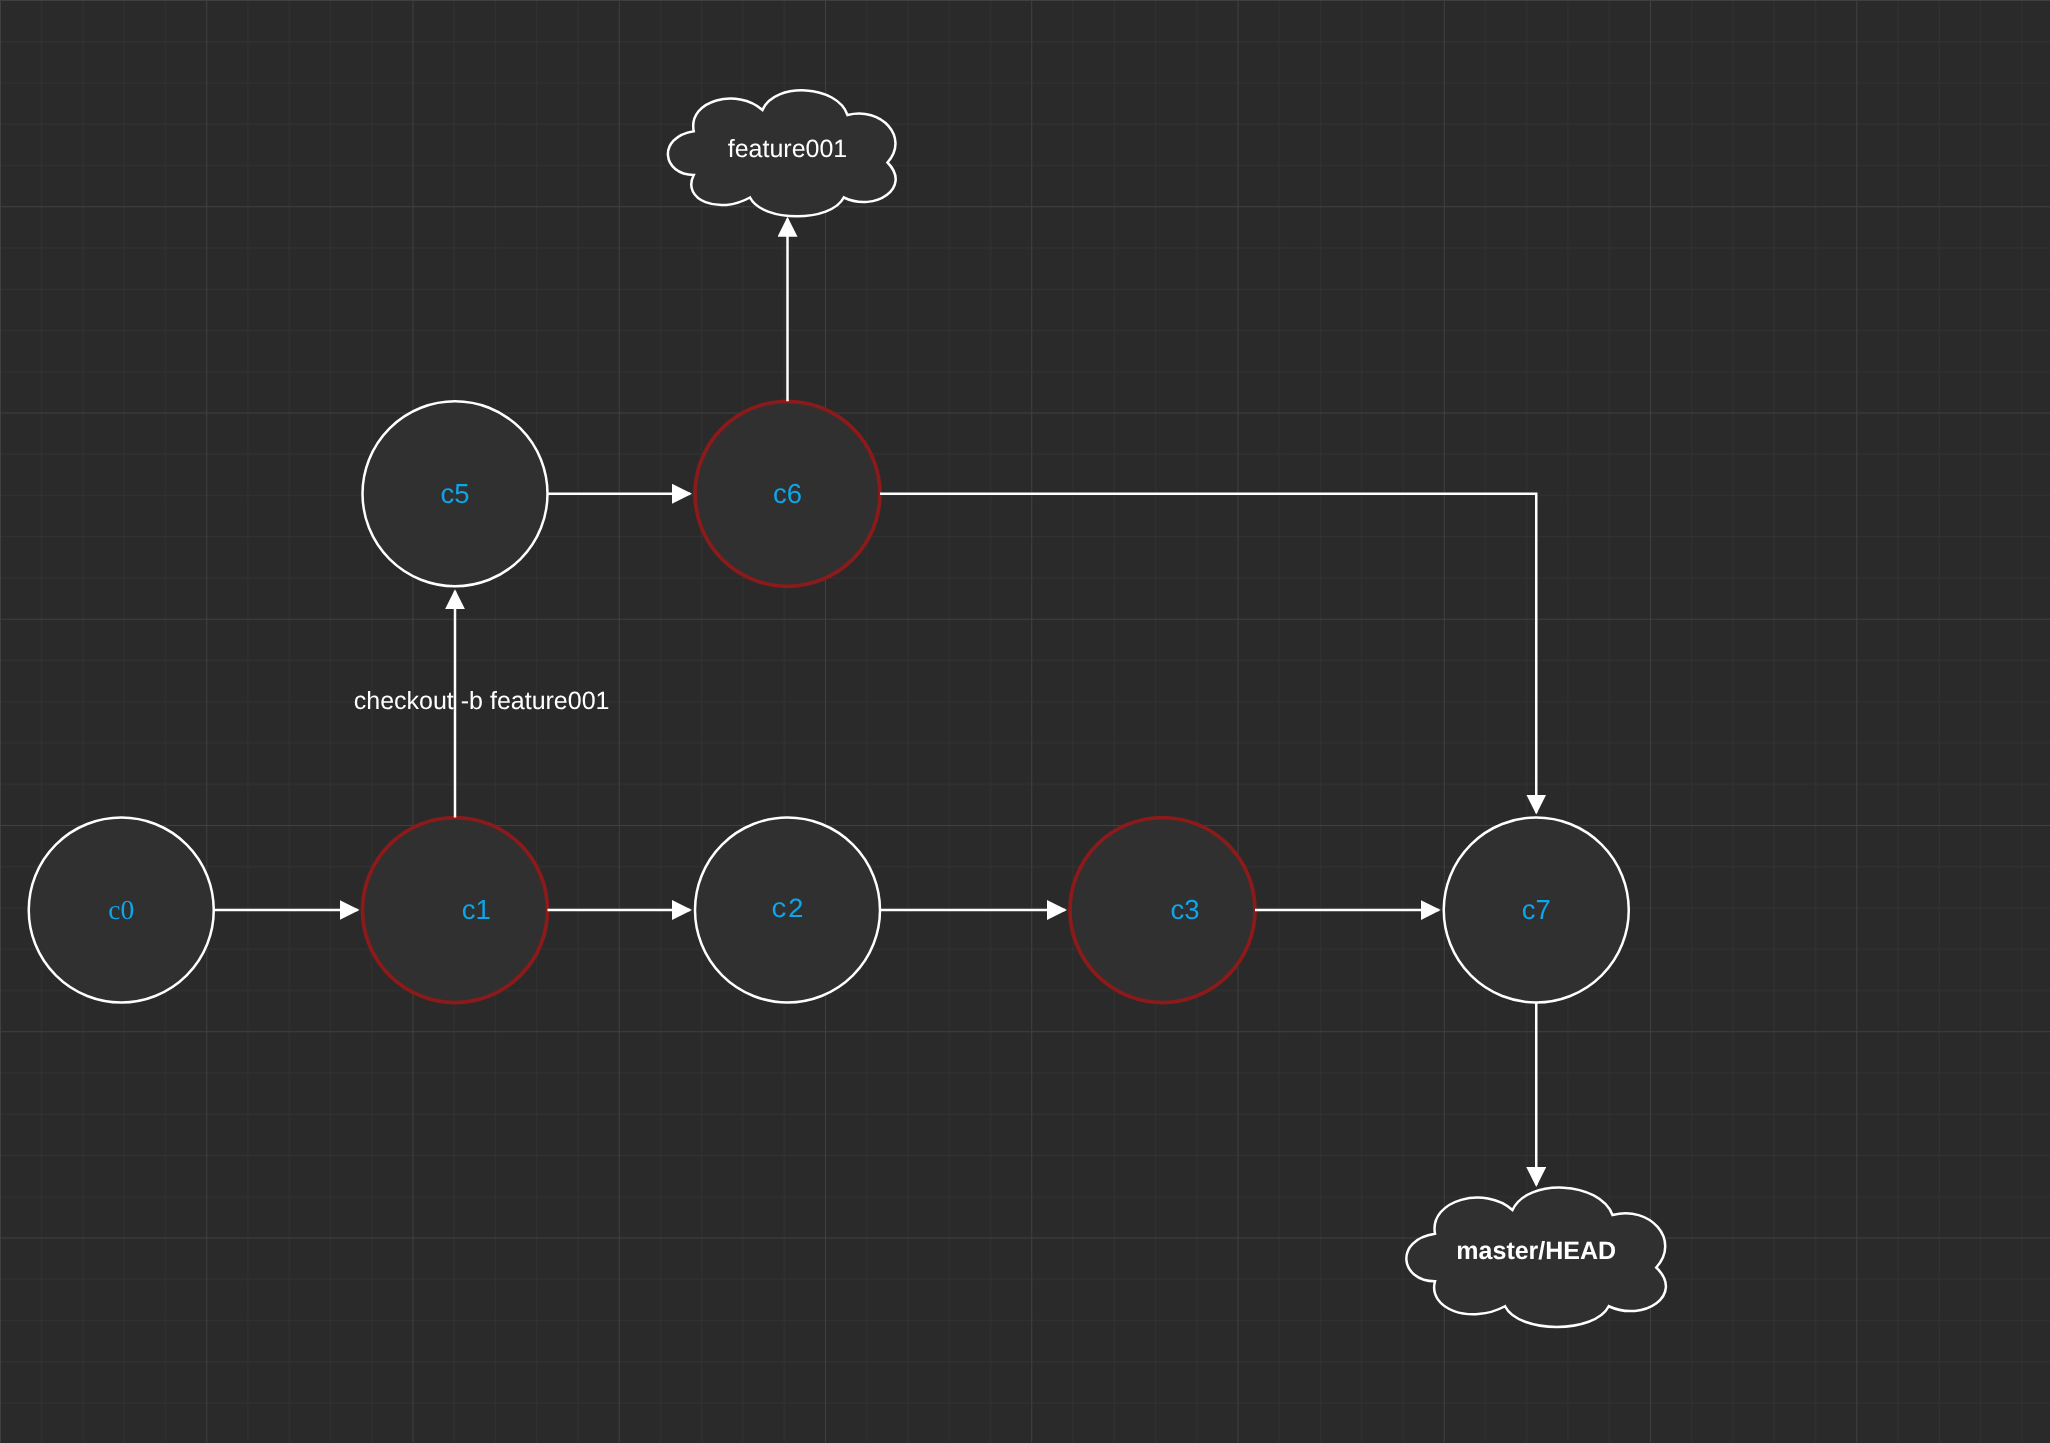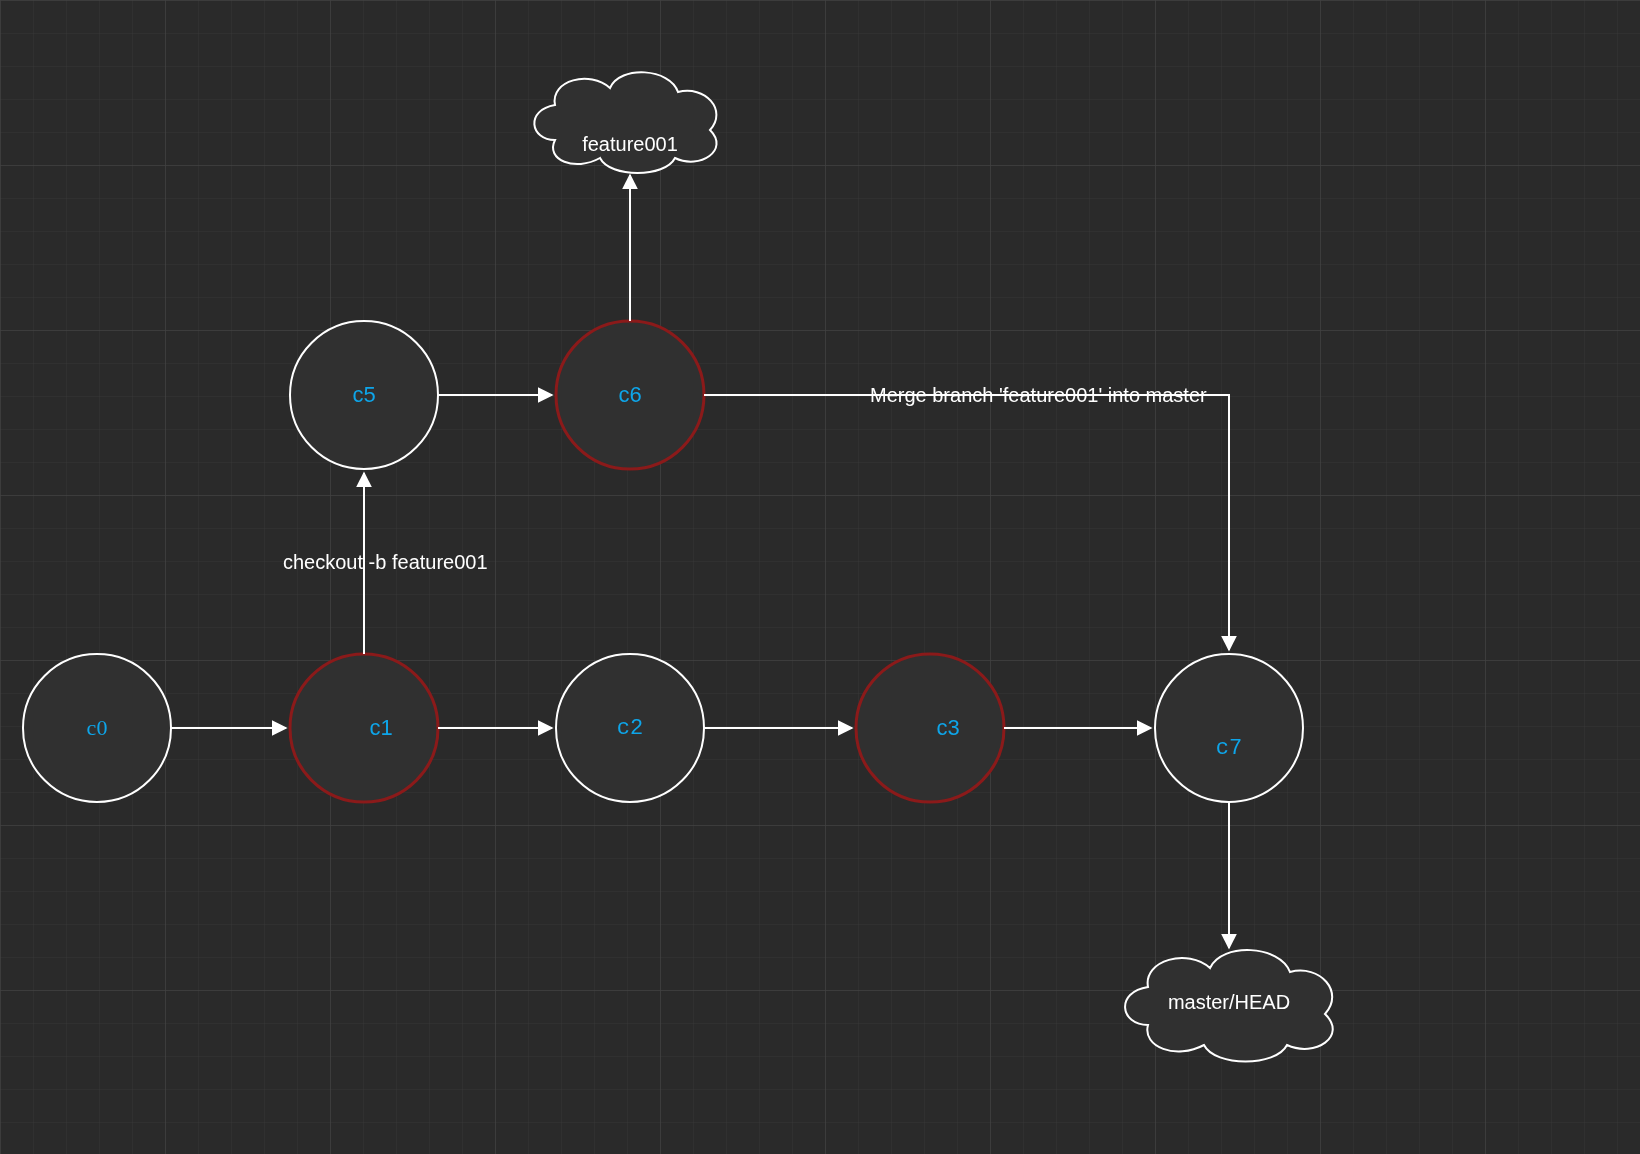--- a/index.html
+++ b/index.html
@@ -114,22 +114,21 @@
              C 1320 964 1345 992 1325 1014
              C 1348 1036 1315 1058 1287 1045
              C 1276 1067 1215 1067 1204 1045
              C 1176 1060 1142 1047 1148 1025 Z" fill="#303030" stroke="#ffffff" stroke-width="2"></path>
   </svg>
 
   <div class="node-label" style="left:97px; top:728px;font-family:Liberation Serif, serif;">c0</div>
   <div class="node-label" style="left:381px; top:728px;">c1</div>
   <div class="node-label" style="left:630px; top:728px;font-family:Liberation Mono, monospace;">c2</div>
   <div class="node-label" style="left:948px; top:728px;">c3</div>
-  <div class="node-label" style="left:1229px; top:748px;font-family:Liberation Mono, monospace;">c7</div>
+  <div class="node-label" style="left:1229px; top:728px;">c7</div>
   <div class="node-label" style="left:364px; top:395px;">c5</div>
   <div class="node-label" style="left:630px; top:395px;">c6</div>
 
-  <div class="cloud-label" style="left:630px; top:120px;margin-top:24px;">feature001</div>
-  <div class="cloud-label" style="left:1229px; top:1002px;">master/HEAD</div>
+  <div class="cloud-label" style="left:630px; top:120px;">feature001</div>
+  <div class="cloud-label" style="left:1229px; top:1002px;font-weight:bold;">master/HEAD</div>
 
   <div class="edge-label" style="left:283px; top:562px;">checkout -b feature001</div>
-  <div class="edge-label" style="left:870px; top:395px;">Merge branch 'feature001' into master</div>
 </div>
 
 </body></html>

